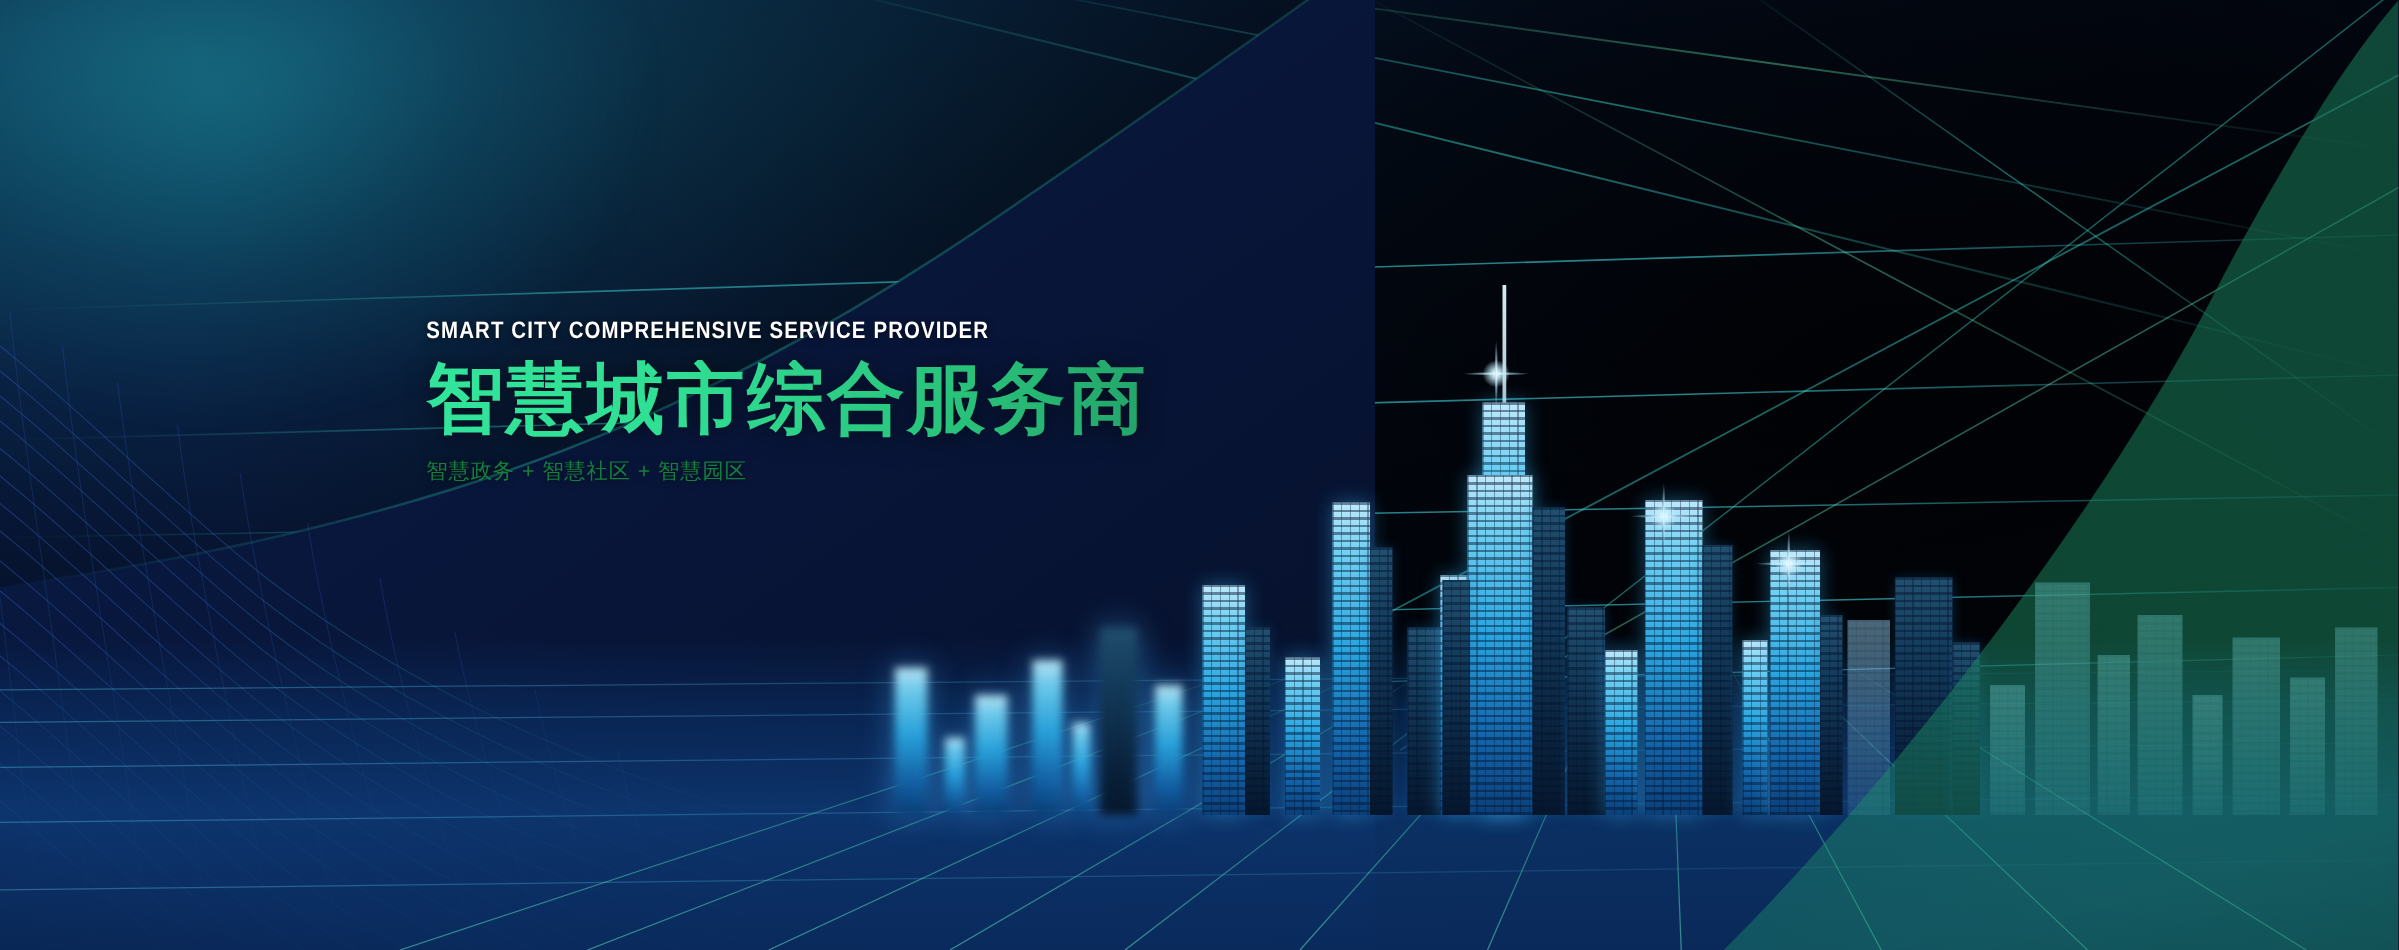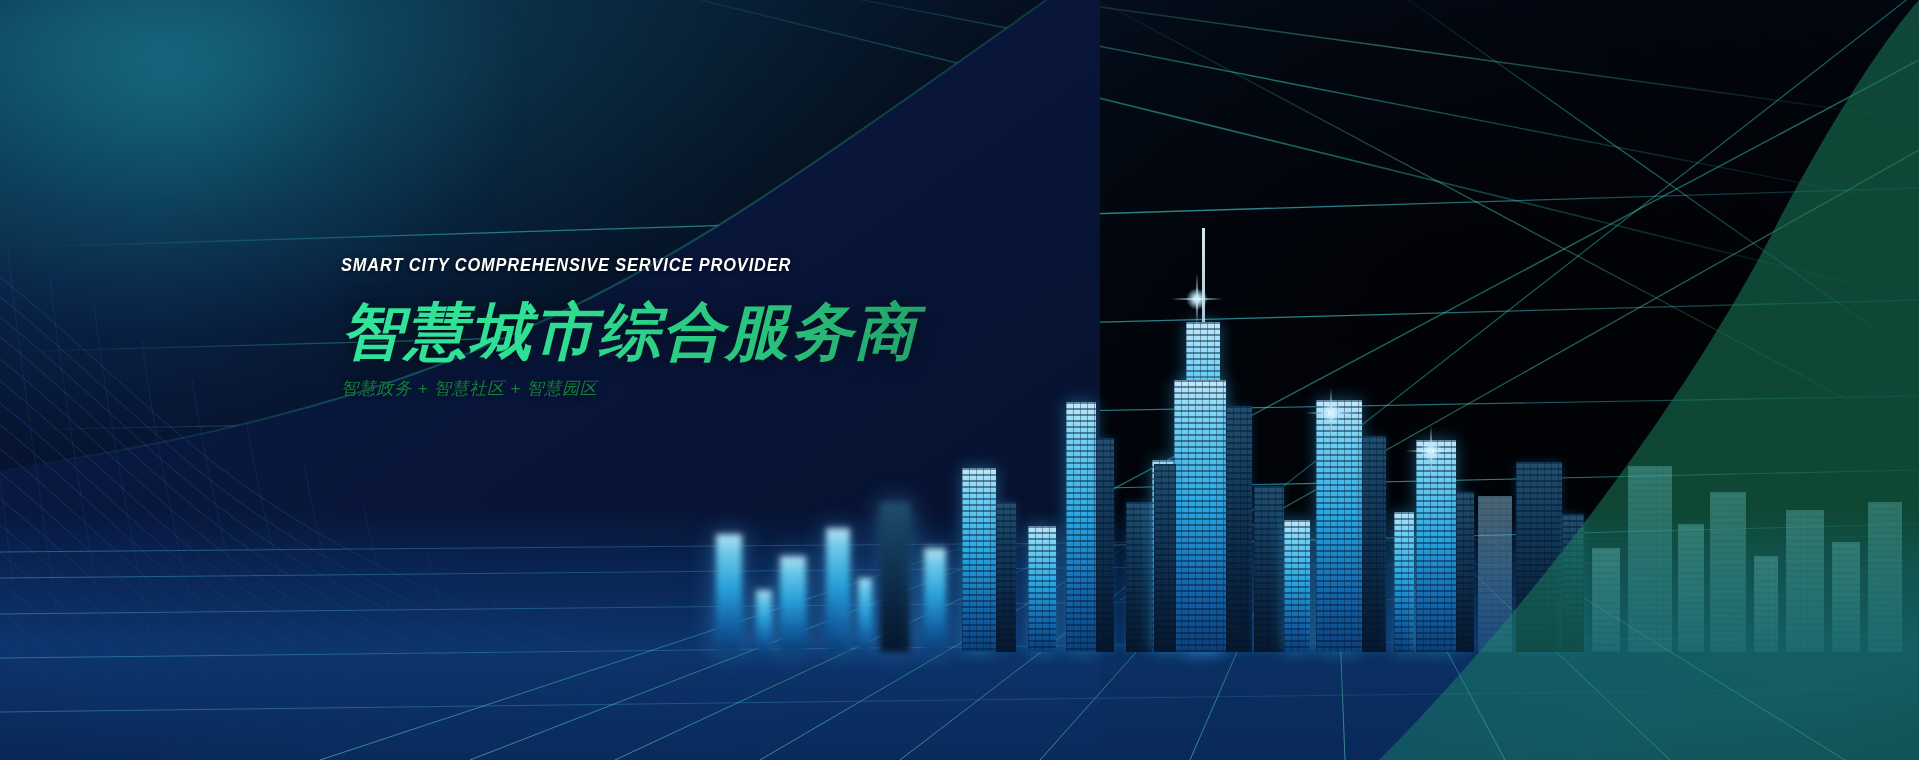--- a/index.html
+++ b/index.html
@@ -4,21 +4,20 @@
 <style>
   html,body{margin:0;padding:0;background:#000;}
   body{font-family:"Liberation Sans","DejaVu Sans",sans-serif;}
 
   .banner{
     position:relative;
     width:1919px;
     height:760px;
     overflow:hidden;
     background:#050d20;
-    font-style:italic;
   }
 
   
   .bg-base{
     position:absolute; inset:0;
     background:
       radial-gradient(120% 95% at 8% 6%, #14506b 0%, #0d3b57 16%, #0a2446 34%, #071634 52%, #040d22 72%, #020811 100%),
       linear-gradient(180deg,#061029 0%,#040b1e 55%,#020610 100%);
   }
   .bg-dark-right{
@@ -112,21 +111,21 @@
     font-size:19px;
     font-weight:bold;
     letter-spacing:.055em;
     line-height:1;
     white-space:nowrap;
     transform:scaleX(.86);
     transform-origin:left center;
     text-shadow:0 1px 6px rgba(0,0,0,.65);
   }
   .headline{
-    margin-top:26px;
+    margin-top:14px;
     font-size:62px;
     font-weight:bold;
     line-height:1.04;
     letter-spacing:.035em;
     white-space:nowrap;
     background:linear-gradient(96deg,#32e59a 0%,#2fdf93 26%,#28c079 58%,#219a63 82%,#1d8457 100%);
     -webkit-background-clip:text;
     background-clip:text;
     color:transparent;
     -webkit-text-fill-color:transparent;

